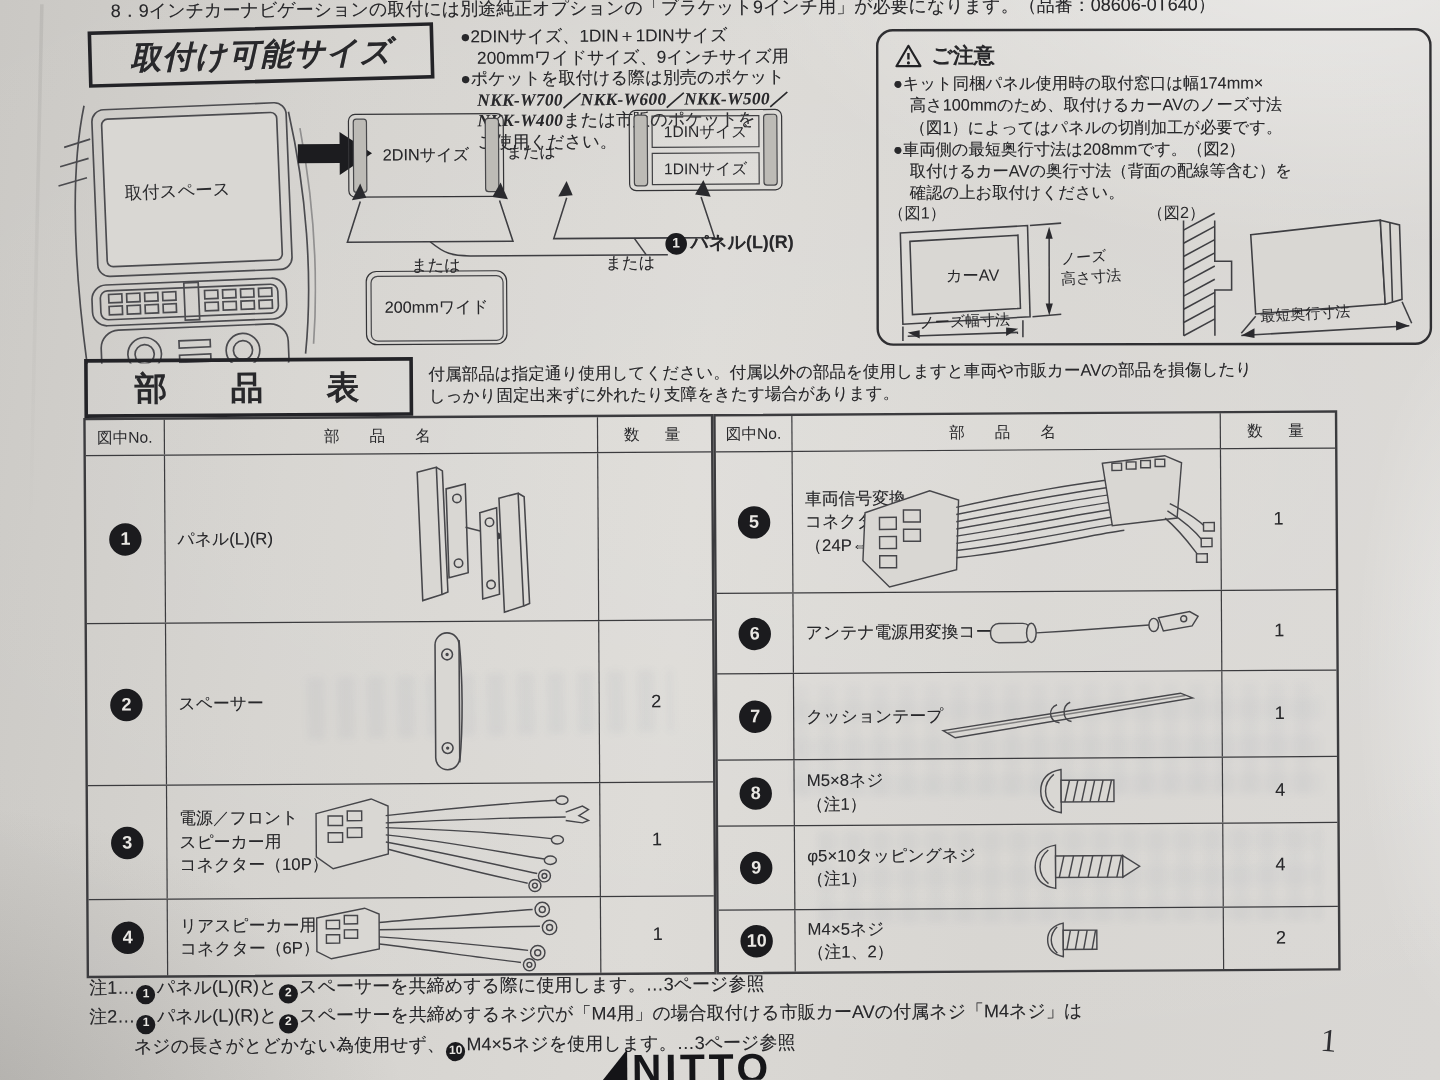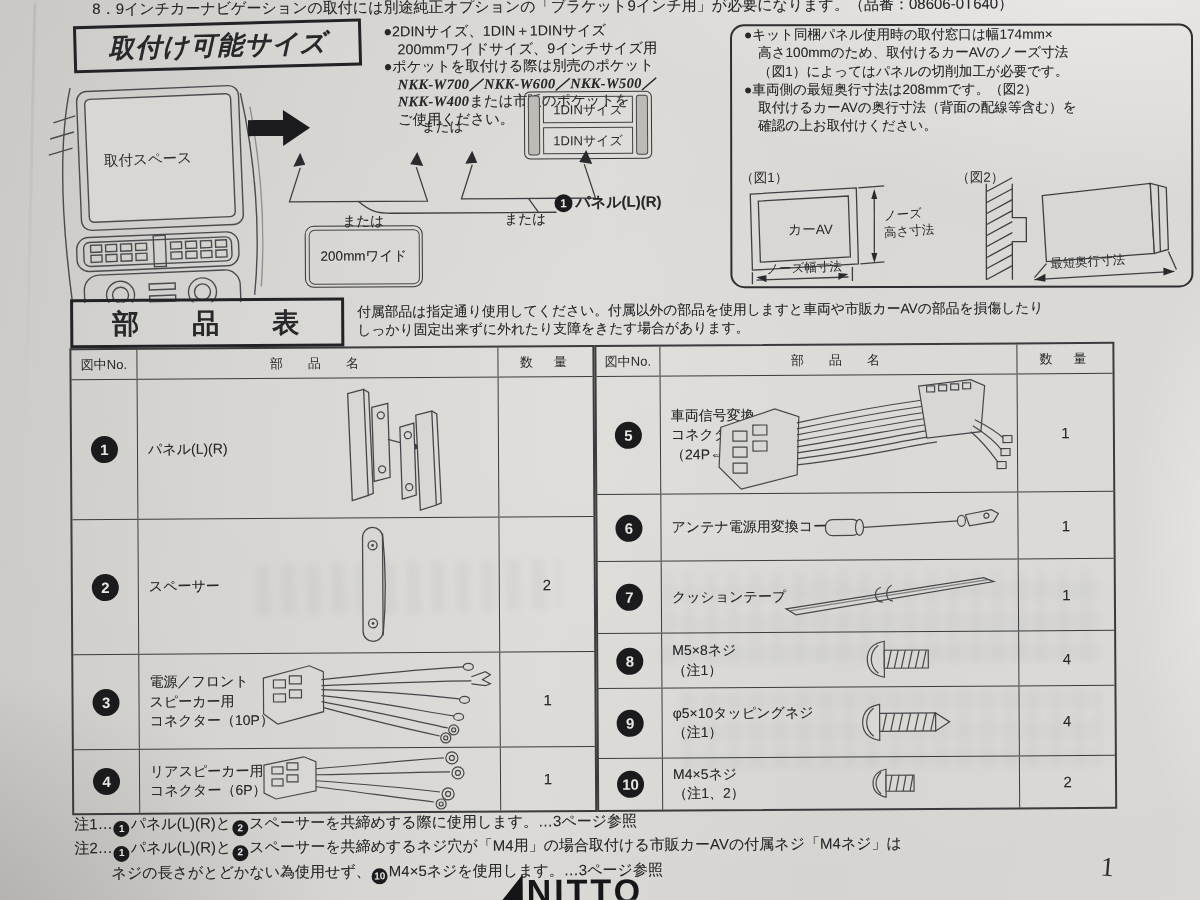--- a/index.html
+++ b/index.html
@@ -136,20 +136,25 @@
           <circle cx="150" cy="209" r="8"></circle>
         <rect x="97" y="199" width="26" height="6"></rect>
           <rect x="97" y="211" width="26" height="6"></rect>
       </g>
     </svg>
 
     <svg class="abs" style="left:250px;top:104px;" width="64" height="44" viewBox="0 0 64 44">
       <polygon points="0,14 35,14 35,4 62,22 35,40 35,30 0,30" fill="#1c1c1f"></polygon>
     </svg>
 
+    <div class="din-box" style="left:292px;top:93px;width:130px;height:70px;">
+      <span class="strip" style="left:3px;"></span>
+      <span class="strip" style="right:3px;"></span>
+      <span class="din-label soft">2DINサイズ</span>
+    </div>
     <div class="abs orlbl soft" style="left:424px;top:117px;">または</div>
 
     <div class="din-box" style="left:482px;top:91px;width:128px;height:68px;margin-left:44px;">
       <span class="strip" style="left:3px;"></span>
       <span class="strip" style="right:3px;"></span>
       <span class="din1-cell" style="top:4px;">1DINサイズ</span>
       <span class="din1-cell" style="bottom:4px;">1DINサイズ</span>
     </div>
 
     <svg class="abs" style="left:286px;top:150px;" width="420" height="68" viewBox="0 0 420 68">
@@ -172,20 +177,28 @@
     </div>
 
     <div class="abs orlbl soft" style="left:344px;top:211px;">または</div>
     <div class="plain-box" style="left:306px;top:224px;width:118px;height:62px;">
       <span class="inner-line"></span>
       <span class="soft">200mmワイド</span>
     </div>
     <div class="abs orlbl soft" style="left:506px;top:210px;">または</div>
 
     <div class="abs" id="caution-box">
+      <div id="caution-head">
+        <svg width="24" height="21" viewBox="0 0 24 21">
+          <path d="M12,2 L22,19 L2,19 Z" fill="none" stroke="#222225" stroke-width="1.8" stroke-linejoin="round"></path>
+          <line x1="12" y1="8" x2="12" y2="13.5" stroke="#222225" stroke-width="2"></line>
+          <circle cx="12" cy="16.3" r="1.3" fill="#222225"></circle>
+        </svg>
+        <span class="soft">ご注意</span>
+      </div>
       <div class="cl soft">●キット同梱パネル使用時の取付窓口は幅174mm×</div>
       <div class="cl soft ind">高さ100mmのため、取付けるカーAVのノーズ寸法</div>
       <div class="cl soft ind">（図1）によってはパネルの切削加工が必要です。</div>
       <div class="cl soft">●車両側の最短奥行寸法は208mmです。（図2）</div>
       <div class="cl soft ind">取付けるカーAVの奥行寸法（背面の配線等含む）を</div>
       <div class="cl soft ind">確認の上お取付けください。</div>
 
       <svg class="abs" style="left:4px;top:142px;" width="218" height="118" viewBox="0 0 218 118">
         <text x="4" y="14" font-size="13.5" fill="#28282b">（図1）</text>
         <g stroke="#3e3e42" stroke-width="1.3" fill="none">

